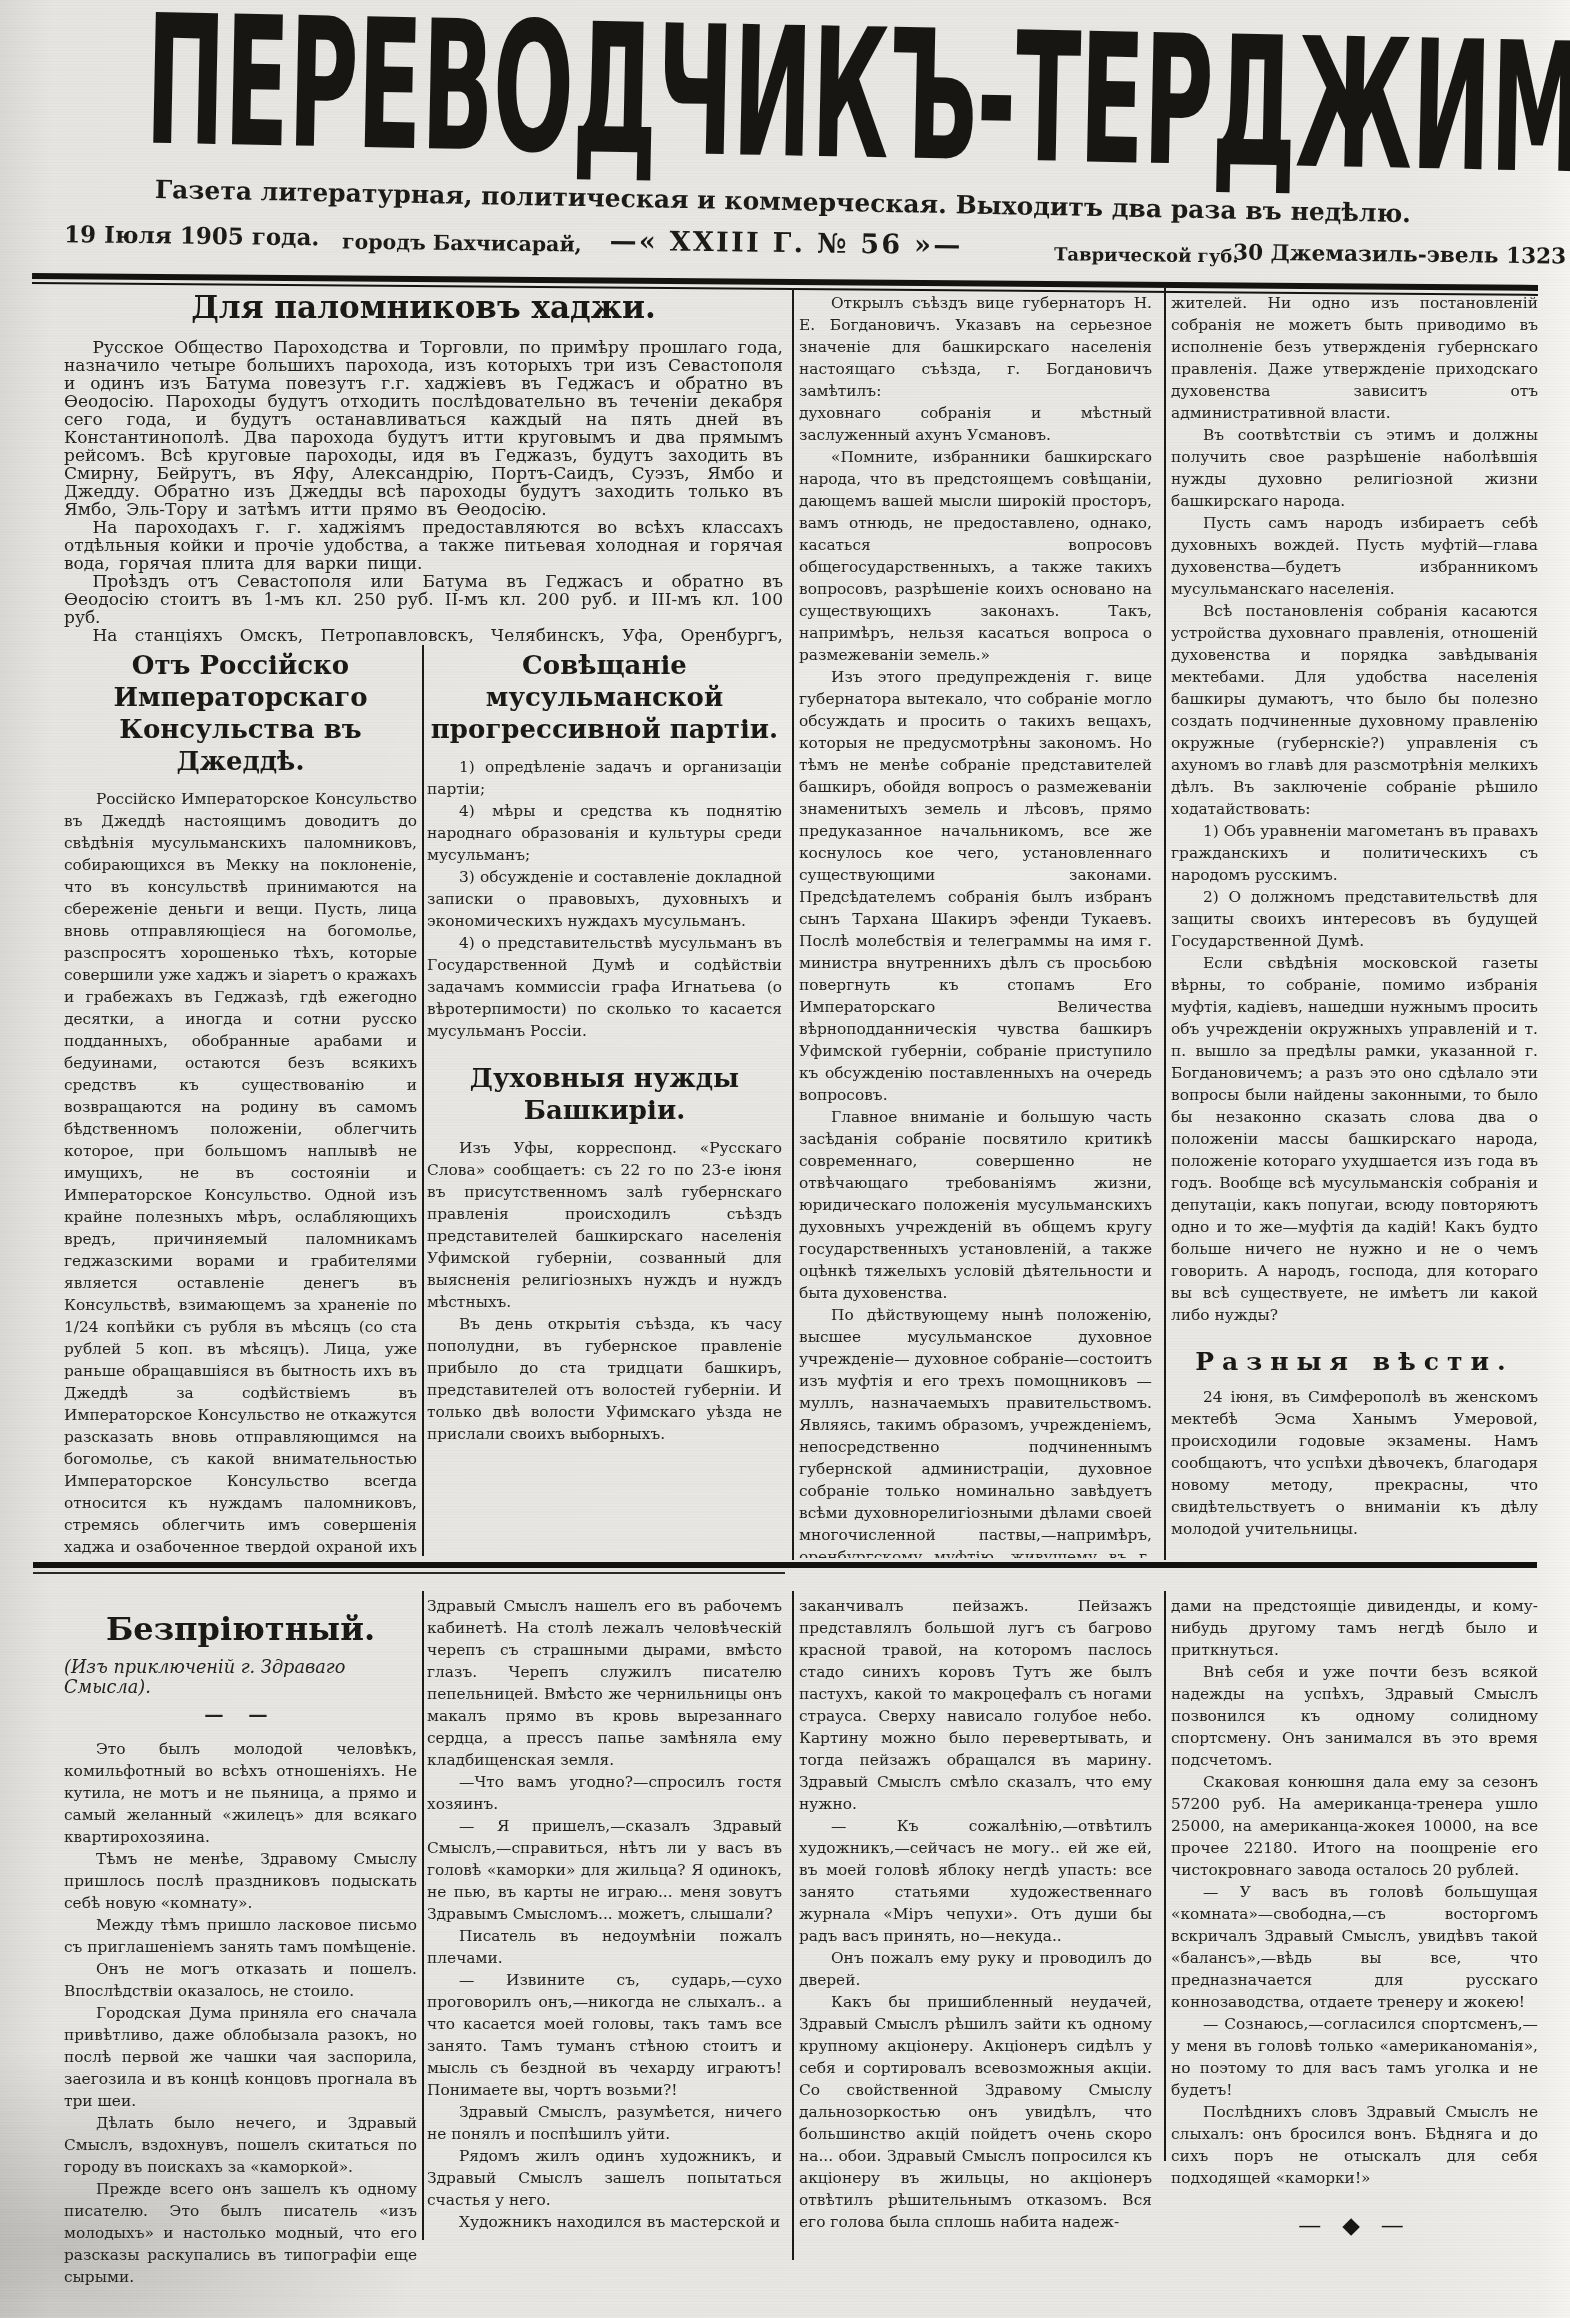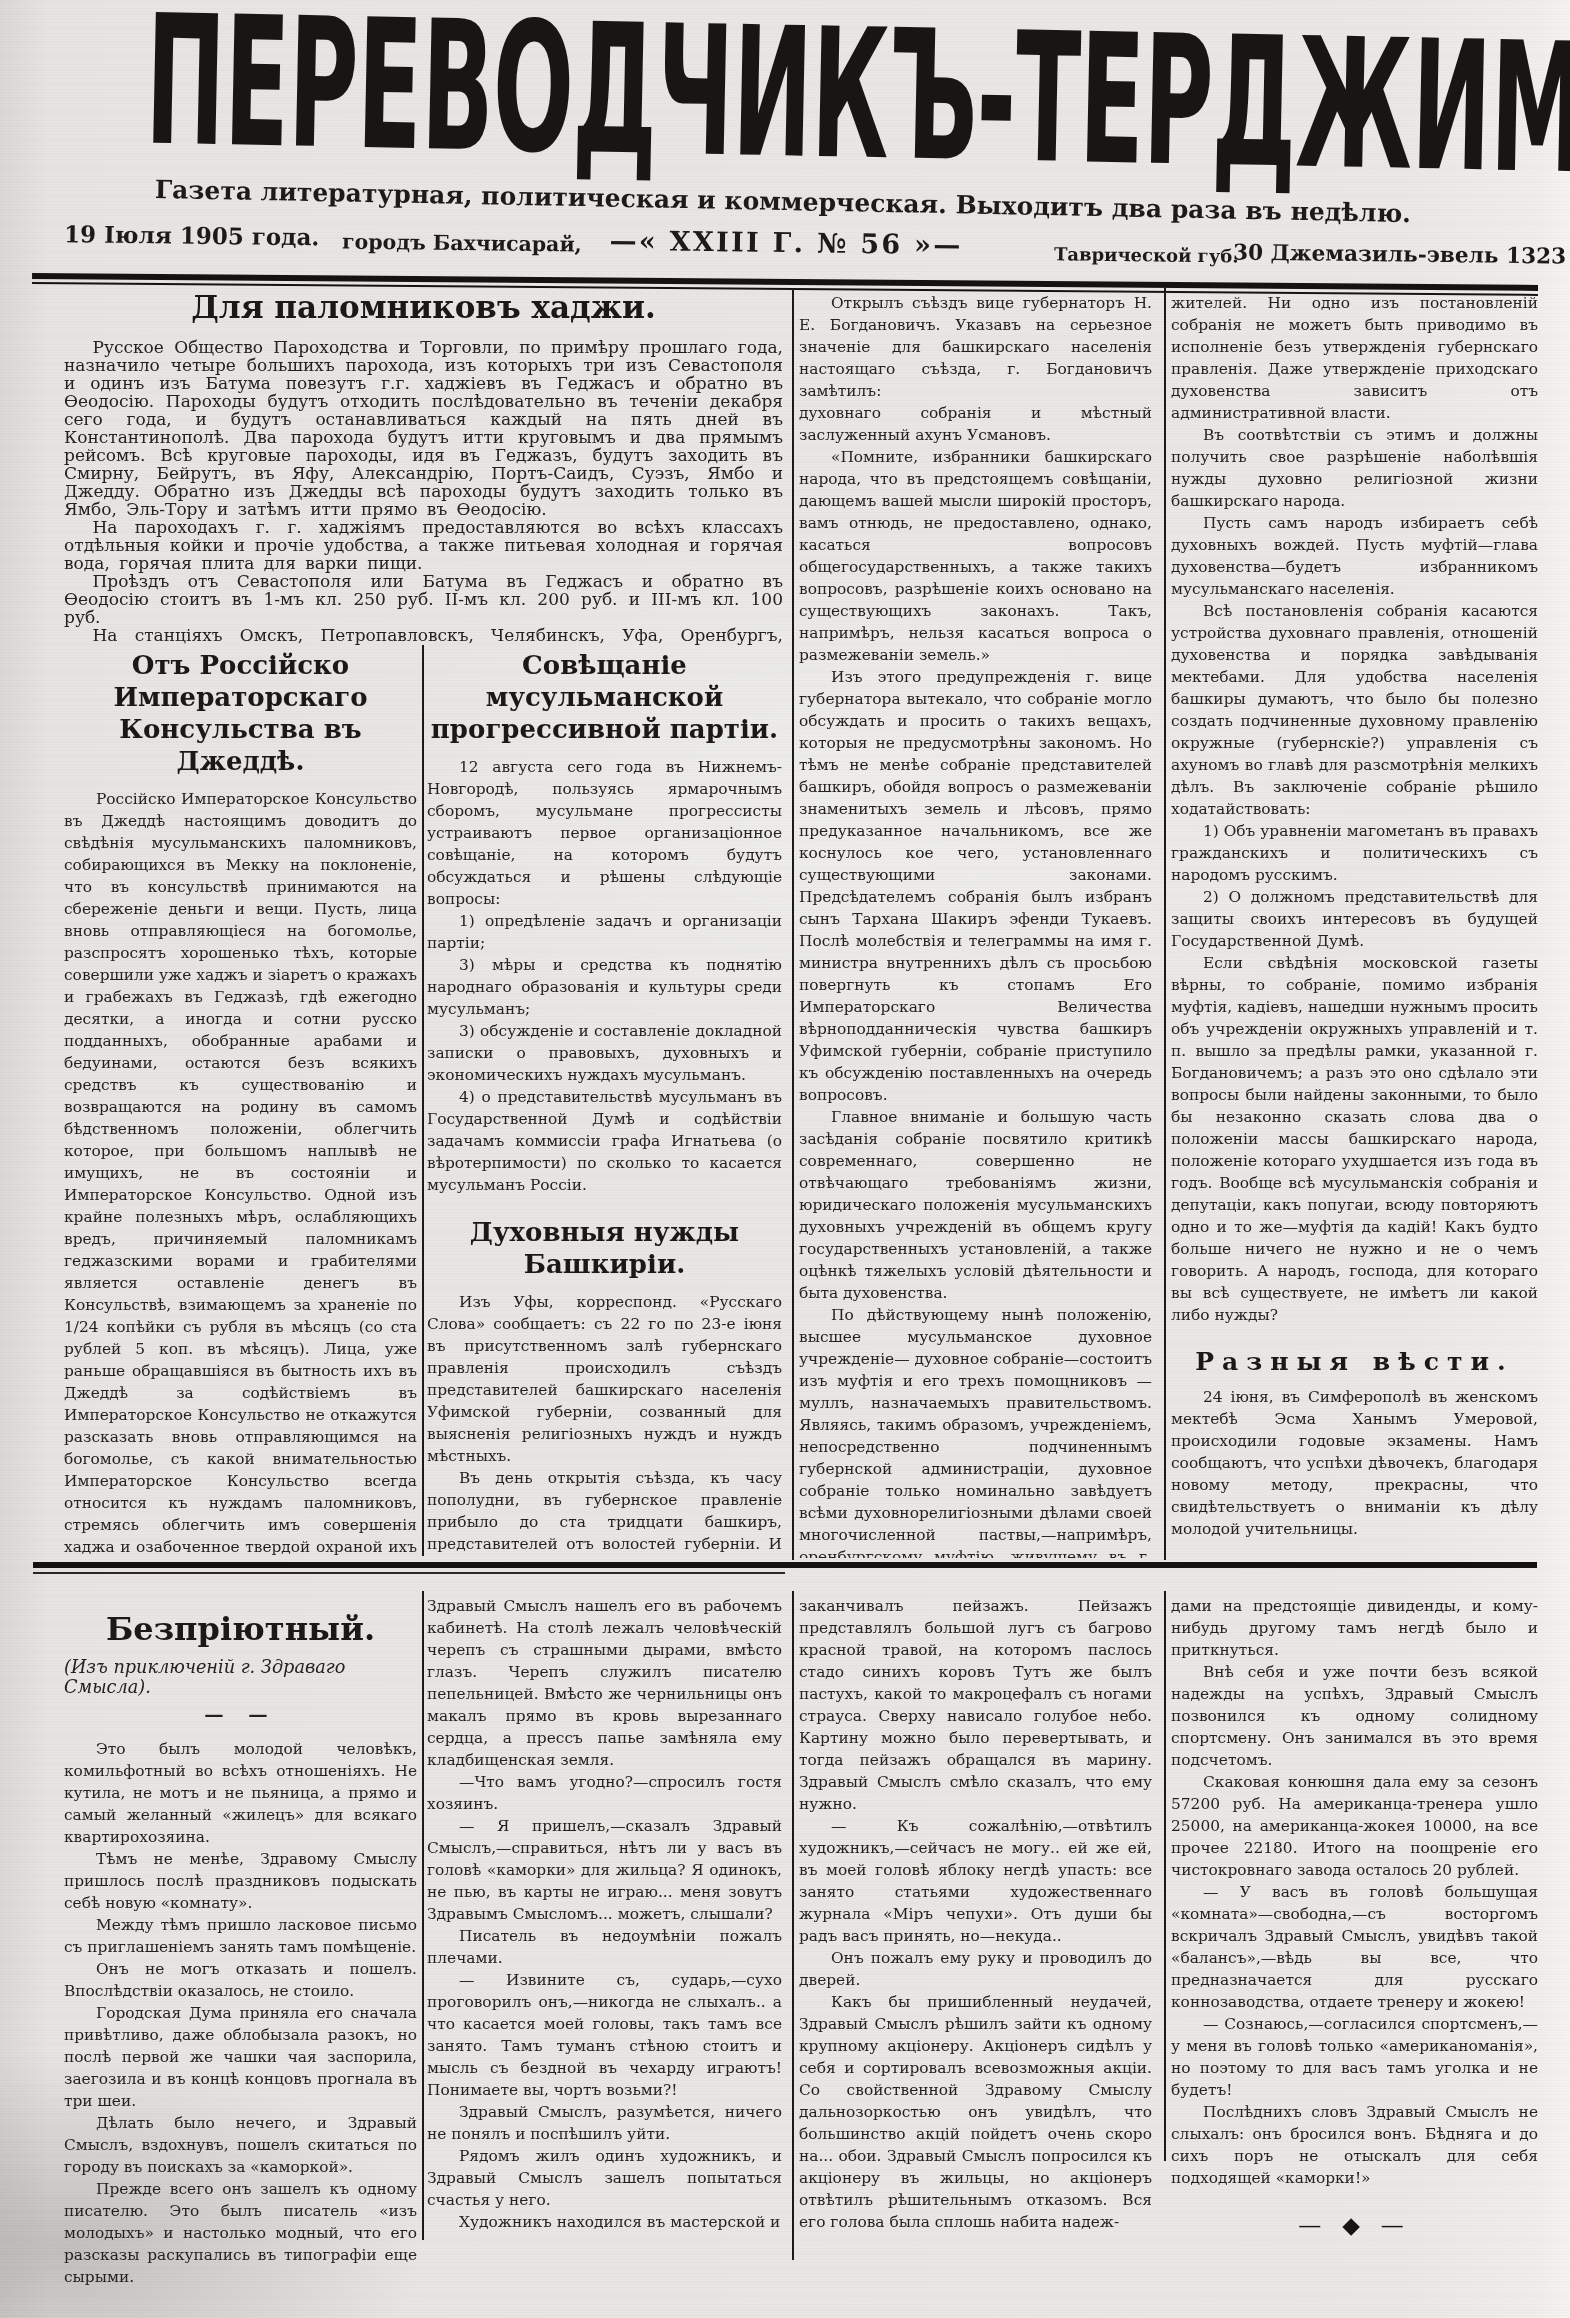--- a/index.html
+++ b/index.html
@@ -118,23 +118,22 @@
     </div>
     <p>Россійско Императорское Консульство въ Джеддѣ настоящимъ доводитъ до свѣдѣнія мусульманскихъ паломниковъ, собирающихся въ Мекку на поклоненіе, что въ консульствѣ принимаются на сбереженіе деньги и вещи. Пусть, лица вновь отправляющіеся на богомолье, разспросятъ хорошенько тѣхъ, которые совершили уже хаджъ и зіаретъ о кражахъ и грабежахъ въ Геджазѣ, гдѣ ежегодно десятки, а иногда и сотни русско подданныхъ, обобранные арабами и бедуинами, остаются безъ всякихъ средствъ къ существованію и возвращаются на родину въ самомъ бѣдственномъ положеніи, облегчить которое, при большомъ наплывѣ не имущихъ, не въ состояніи и Императорское Консульство. Одной изъ крайне полезныхъ мѣръ, ослабляющихъ вредъ, причиняемый паломникамъ геджазскими ворами и грабителями является оставленіе денегъ въ Консульствѣ, взимающемъ за храненіе по 1/24 копѣйки съ рубля въ мѣсяцъ (со ста рублей 5 коп. въ мѣсяцъ). Лица, уже раньше обращавшіяся въ бытность ихъ въ Джеддѣ за содѣйствіемъ въ Императорское Консульство не откажутся разсказать вновь отправляющимся на богомолье, съ какой внимательностью Императорское Консульство всегда относится къ нуждамъ паломниковъ, стремясь облегчить имъ совершенія хаджа и озабоченное твердой охраной ихъ правъ и интересовъ.</p>
 
   </div>
 
   <div class="col col-2 bodytext">
     <div class="art-title">
       <div>Совѣщаніе мусульманской</div>
       <div>прогрессивной партіи.</div>
     </div>
-    <p>12 августа сего года въ Нижнемъ-Новгородѣ, пользуясь ярмарочнымъ сборомъ, мусульмане прогрессисты устраиваютъ первое организаціонное совѣщаніе, на которомъ будутъ обсуждаться и рѣшены слѣдующіе вопросы:</p>
     <p>1) опредѣленіе задачъ и организаціи партіи;</p>
-    <p>3) мѣры и средства къ поднятію народнаго образованія и культуры среди мусульманъ;</p>
+    <p>4) мѣры и средства къ поднятію народнаго образованія и культуры среди мусульманъ;</p>
     <p>3) обсужденіе и составленіе докладной записки о правовыхъ, духовныхъ и экономическихъ нуждахъ мусульманъ.</p>
     <p>4) о представительствѣ мусульманъ въ Государственной Думѣ и содѣйствіи задачамъ коммиссіи графа Игнатьева (о вѣротерпимости) по сколько то касается мусульманъ Россіи.</p>
     <div class="art-title mt">Духовныя нужды Башкиріи.</div>
     <p>Изъ Уфы, корреспонд. «Русскаго Слова» сообщаетъ: съ 22 го по 23-е іюня въ присутственномъ залѣ губернскаго правленія происходилъ съѣздъ представителей башкирскаго населенія Уфимской губерніи, созванный для выясненія религіозныхъ нуждъ и нуждъ мѣстныхъ.</p>
     <p>Въ день открытія съѣзда, къ часу пополудни, въ губернское правленіе прибыло до ста тридцати башкиръ, представителей отъ волостей губерніи. И только двѣ волости Уфимскаго уѣзда не прислали своихъ выборныхъ.</p>
 
   </div>
 
   <div class="col col-3 bodytext">
     <p>Открылъ съѣздъ вице губернаторъ Н. Е. Богдановичъ. Указавъ на серьезное значеніе для башкирскаго населенія настоящаго съѣзда, г. Богдановичъ замѣтилъ:</p>

